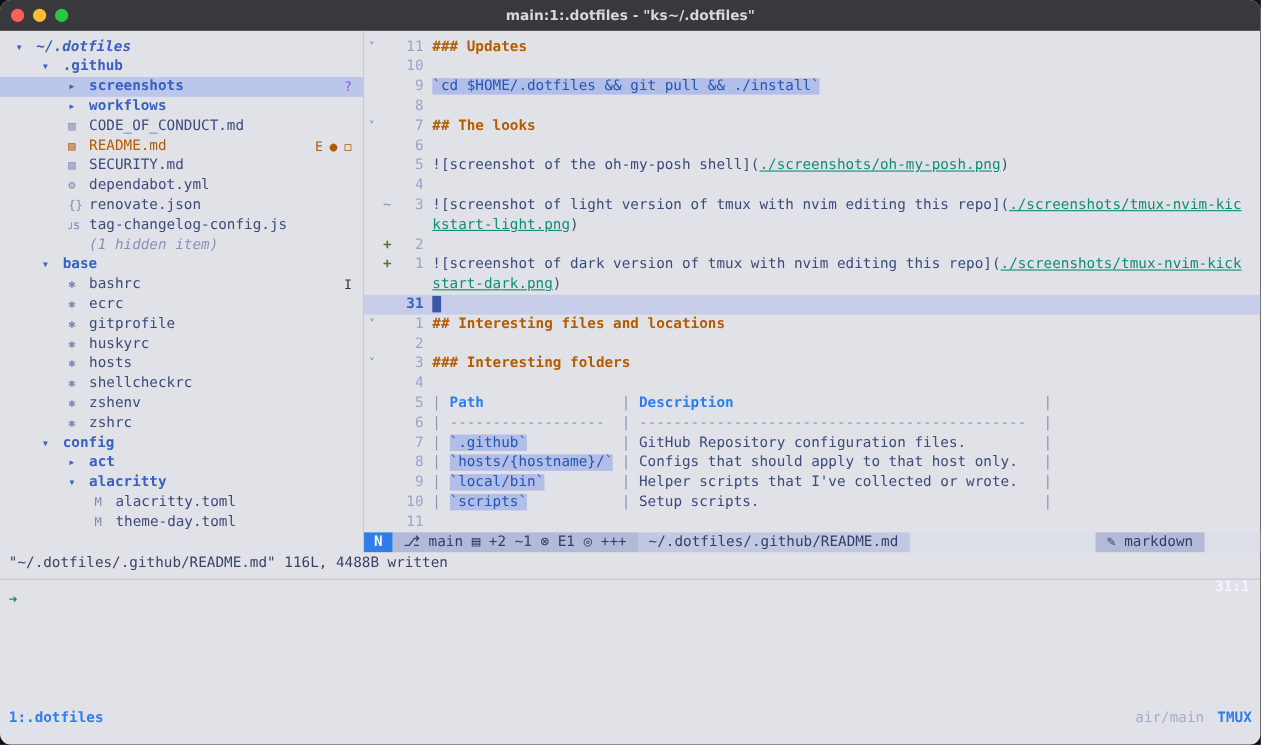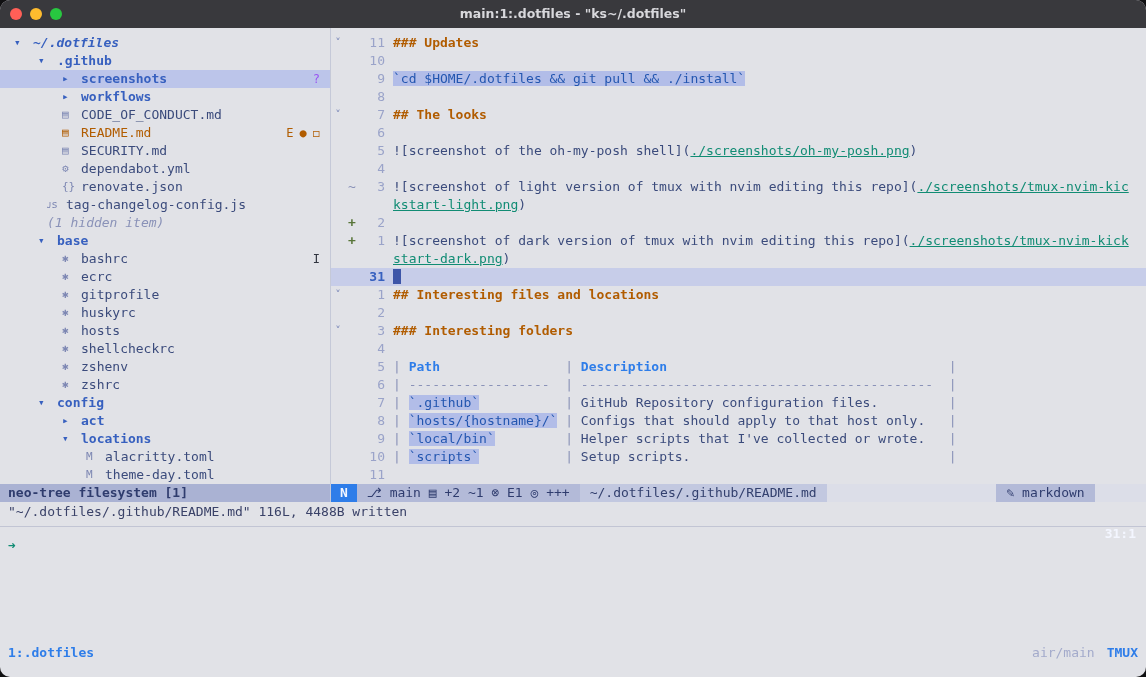--- a/index.html
+++ b/index.html
@@ -95,38 +95,37 @@
         <div id="tree-rows">
             <div class="tree-row" style="padding-left: 14px;"><span class="t-icon c-blue">▾</span><span class="t-name s-root">~/.dotfiles</span></div>
             <div class="tree-row" style="padding-left: 38px;"><span class="t-icon c-blue">▾</span><span class="t-name s-folder">.github</span></div>
             <div class="tree-row selected" style="padding-left: 62px;"><span class="t-icon c-blue">▸</span><span class="t-name s-folder">screenshots</span><span class="t-badges"><span class="bdg c-mag">?</span></span></div>
             <div class="tree-row" style="padding-left: 62px;"><span class="t-icon c-blue">▸</span><span class="t-name s-folder">workflows</span></div>
             <div class="tree-row" style="padding-left: 62px;"><span class="t-icon c-gray">▤</span><span class="t-name s-file">CODE_OF_CONDUCT.md</span></div>
             <div class="tree-row" style="padding-left: 62px;"><span class="t-icon c-orange">▤</span><span class="t-name s-file-mod">README.md</span><span class="t-badges"><span class="bdg c-orange">E</span><span class="bdg c-orange">●</span><span class="bdg c-orange">◻</span></span></div>
             <div class="tree-row" style="padding-left: 62px;"><span class="t-icon c-gray">▤</span><span class="t-name s-file">SECURITY.md</span></div>
             <div class="tree-row" style="padding-left: 62px;"><span class="t-icon c-gray">⚙</span><span class="t-name s-file">dependabot.yml</span></div>
             <div class="tree-row" style="padding-left: 62px;"><span class="t-icon c-gray">{}</span><span class="t-name s-file">renovate.json</span></div>
-            <div class="tree-row" style="padding-left: 47px; align-items: flex-end;"><span class="t-icon c-gray">ᴊs</span><span class="t-name s-file">tag-changelog-config.js</span></div>
-            <div class="tree-row" style="padding-left: 28px;"><span class="t-icon c-gray"></span><span class="t-name s-hidden">(1 hidden item)</span></div>
+            <div class="tree-row" style="padding-left: 62px; align-items: flex-end;"><span class="t-icon c-gray">ᴊs</span><span class="t-name s-file">tag-changelog-config.js</span></div>
+            <div class="tree-row" style="padding-left: 62px;"><span class="t-icon c-gray"></span><span class="t-name s-hidden">(1 hidden item)</span></div>
             <div class="tree-row" style="padding-left: 38px;"><span class="t-icon c-blue">▾</span><span class="t-name s-folder">base</span></div>
             <div class="tree-row" style="padding-left: 62px;"><span class="t-icon c-gray">✱</span><span class="t-name s-file">bashrc</span><span class="t-badges"><span class="bdg c-dark">I</span></span></div>
             <div class="tree-row" style="padding-left: 62px;"><span class="t-icon c-gray">✱</span><span class="t-name s-file">ecrc</span></div>
             <div class="tree-row" style="padding-left: 62px;"><span class="t-icon c-gray">✱</span><span class="t-name s-file">gitprofile</span></div>
             <div class="tree-row" style="padding-left: 62px;"><span class="t-icon c-gray">✱</span><span class="t-name s-file">huskyrc</span></div>
             <div class="tree-row" style="padding-left: 62px;"><span class="t-icon c-gray">✱</span><span class="t-name s-file">hosts</span></div>
             <div class="tree-row" style="padding-left: 62px;"><span class="t-icon c-gray">✱</span><span class="t-name s-file">shellcheckrc</span></div>
             <div class="tree-row" style="padding-left: 62px;"><span class="t-icon c-gray">✱</span><span class="t-name s-file">zshenv</span></div>
             <div class="tree-row" style="padding-left: 62px;"><span class="t-icon c-gray">✱</span><span class="t-name s-file">zshrc</span></div>
             <div class="tree-row" style="padding-left: 38px;"><span class="t-icon c-blue">▾</span><span class="t-name s-folder">config</span></div>
             <div class="tree-row" style="padding-left: 62px;"><span class="t-icon c-blue">▸</span><span class="t-name s-folder">act</span></div>
-            <div class="tree-row" style="padding-left: 62px;"><span class="t-icon c-blue">▾</span><span class="t-name s-folder">locations</span></div>
+            <div class="tree-row" style="padding-left: 62px;"><span class="t-icon c-blue">▾</span><span class="t-name s-folder">alacritty</span></div>
             <div class="tree-row" style="padding-left: 86px;"><span class="t-icon c-gray">M</span><span class="t-name s-file">alacritty.toml</span></div>
             <div class="tree-row" style="padding-left: 86px;"><span class="t-icon c-gray">M</span><span class="t-name s-file">theme-day.toml</span></div>
           </div>
-        <div class="tree-status">neo-tree filesystem [1]</div>
       </div>
 
       <div class="editor">
         <div id="ed-rows">
             <div class="ed-row"><span class="fold">˅</span><span class="sign "></span><span class="num">11</span><span class="content"><span class="sg-h">### Updates</span></span></div>
             <div class="ed-row"><span class="fold"></span><span class="sign "></span><span class="num">10</span><span class="content"></span></div>
             <div class="ed-row"><span class="fold"></span><span class="sign "></span><span class="num">9</span><span class="content"><span class="sg-code">`cd $HOME/.dotfiles &amp;&amp; git pull &amp;&amp; ./install`</span></span></div>
             <div class="ed-row"><span class="fold"></span><span class="sign "></span><span class="num">8</span><span class="content"></span></div>
             <div class="ed-row"><span class="fold">˅</span><span class="sign "></span><span class="num">7</span><span class="content"><span class="sg-h">## The looks</span></span></div>
             <div class="ed-row"><span class="fold"></span><span class="sign "></span><span class="num">6</span><span class="content"></span></div>

